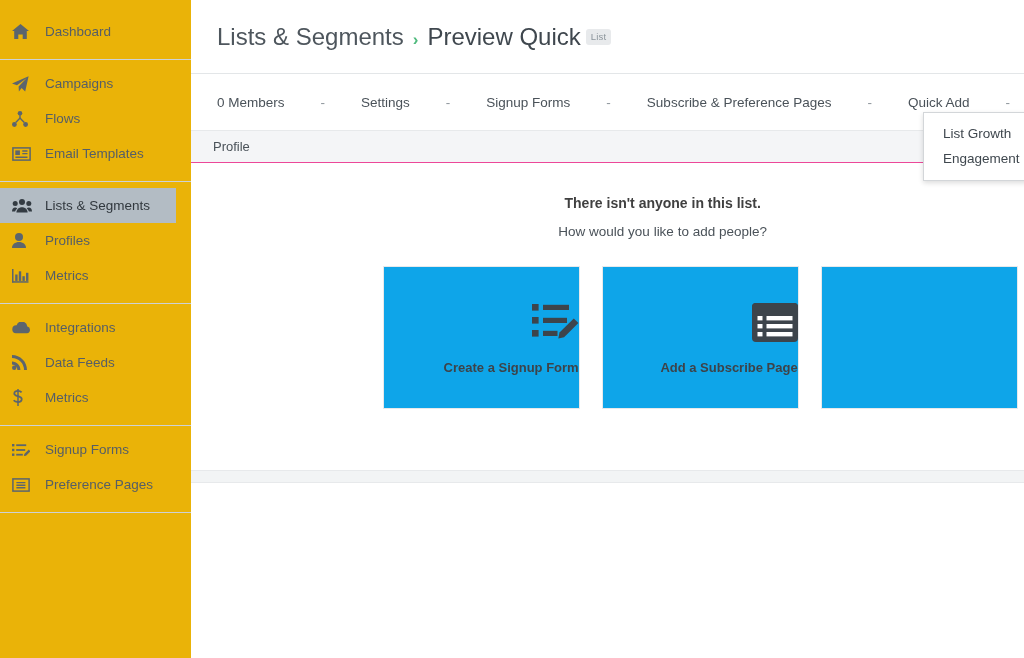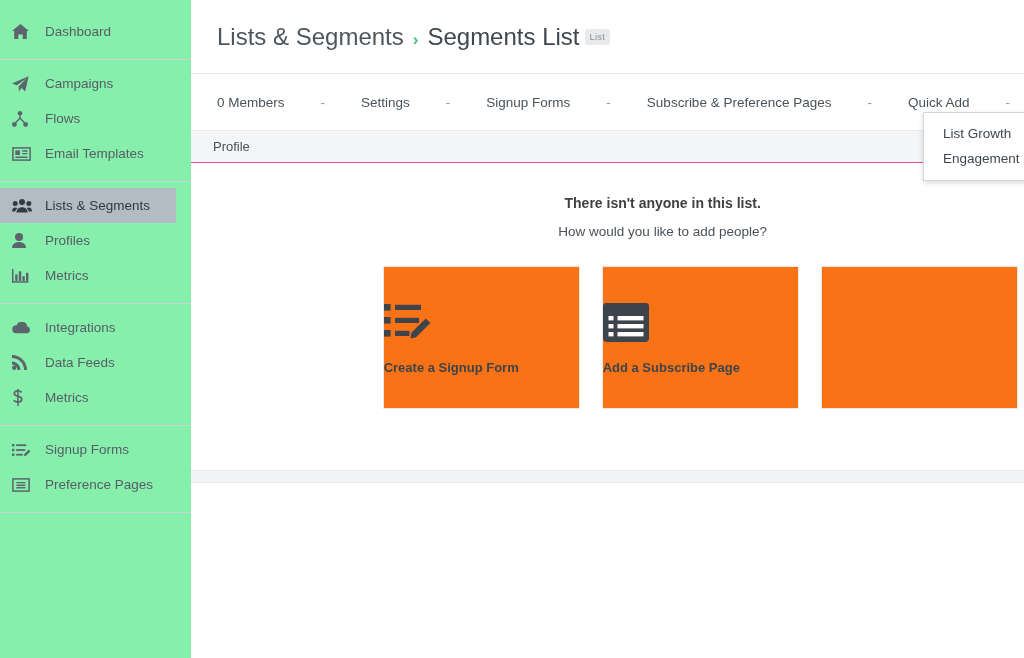--- a/index.html
+++ b/index.html
@@ -8,21 +8,21 @@
     overflow: hidden;
     font-family: "Liberation Sans", sans-serif;
     background: #ffffff;
   }
   #app { position: relative; width: 1024px; height: 658px; display: flex; }
 
   
   #sidebar {
     width: 191px;
     height: 658px;
-    background: #86efac;
+    background: #eab308;
     flex: 0 0 191px;
     padding-top: 8px;
     position: relative;
   }
   .nav-group { padding: 6px 0 10px 0; }
   .nav-group.has-divider { border-bottom: 1px solid #cdd2d6; }
   .nav-item {
     display: flex;
     align-items: center;
     height: 35px;
@@ -153,24 +153,24 @@
     margin-top: 27px;
     display: flex;
     justify-content: center;
     gap: 22px;
     padding-left: 75px;
   }
   .card {
     width: 197px;
     height: 143px;
     border: 1px solid #e7e9eb;
-    background: #f97316;
+    background: #0ea5e9;
     display: flex;
     flex-direction: column;
-    align-items: flex-start;
+    align-items: flex-end;
     justify-content: center;
     cursor: pointer;
     flex: 0 0 197px;
   }
   .card-ic { color: #3d444b; margin-bottom: 16px; height: 44px; display: flex; align-items: center; }
   .card-lbl { font-size: 13px; font-weight: bold; color: #3d4349; }
 
   #footer-band {
     position: absolute;
     left: 0; right: 0;
@@ -328,21 +328,21 @@
     </div>
 
   </nav>
 
   <div id="main">
 
     <div id="pageheader">
       <div id="breadcrumb">
         <span class="bc-link">Lists &amp; Segments</span>
         <span class="bc-sep">›</span>
-        <span class="bc-current">Segments List</span>
+        <span class="bc-current">Preview Quick</span>
         <span class="bc-badge">List</span>
       </div>
     </div>
 
     <div id="subnav">
       <span class="sn-item">0 Members</span>
       <span class="sn-sep">-</span>
       <span class="sn-item">Settings</span>
       <span class="sn-sep">-</span>
       <span class="sn-item">Signup Forms</span>

